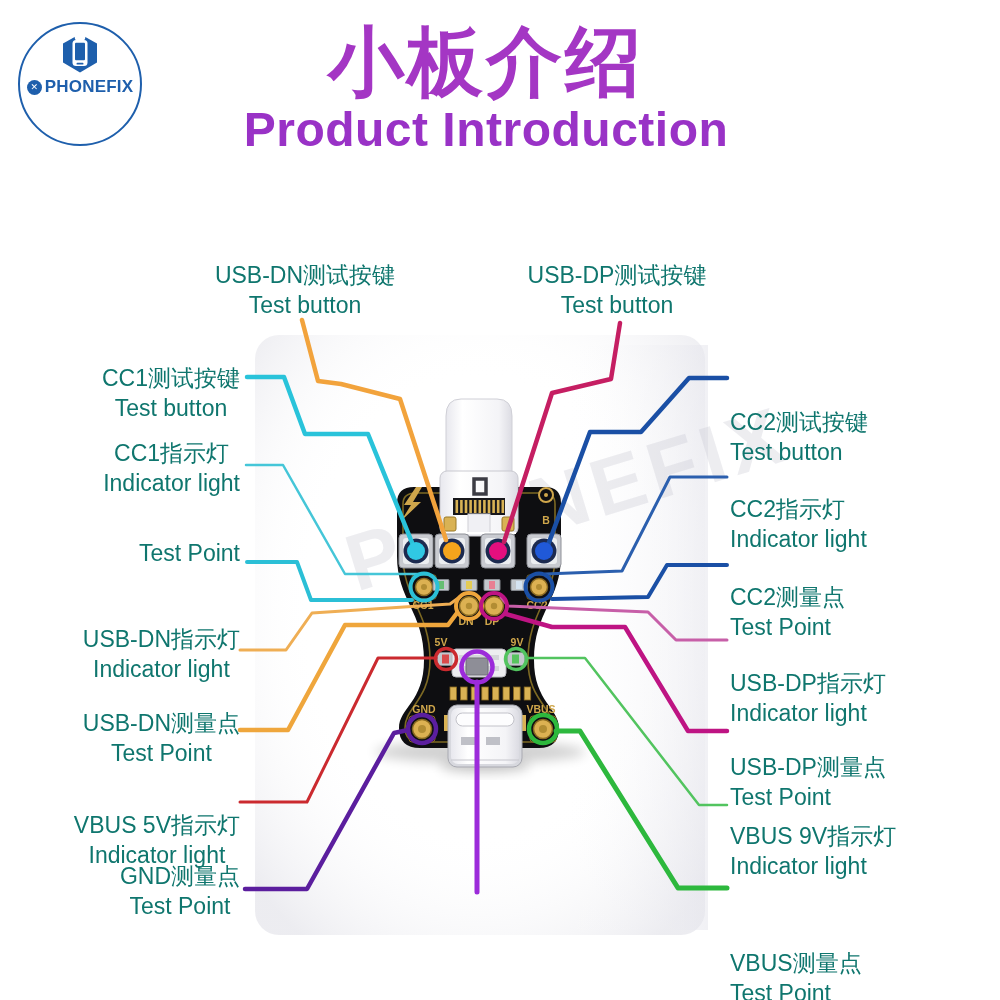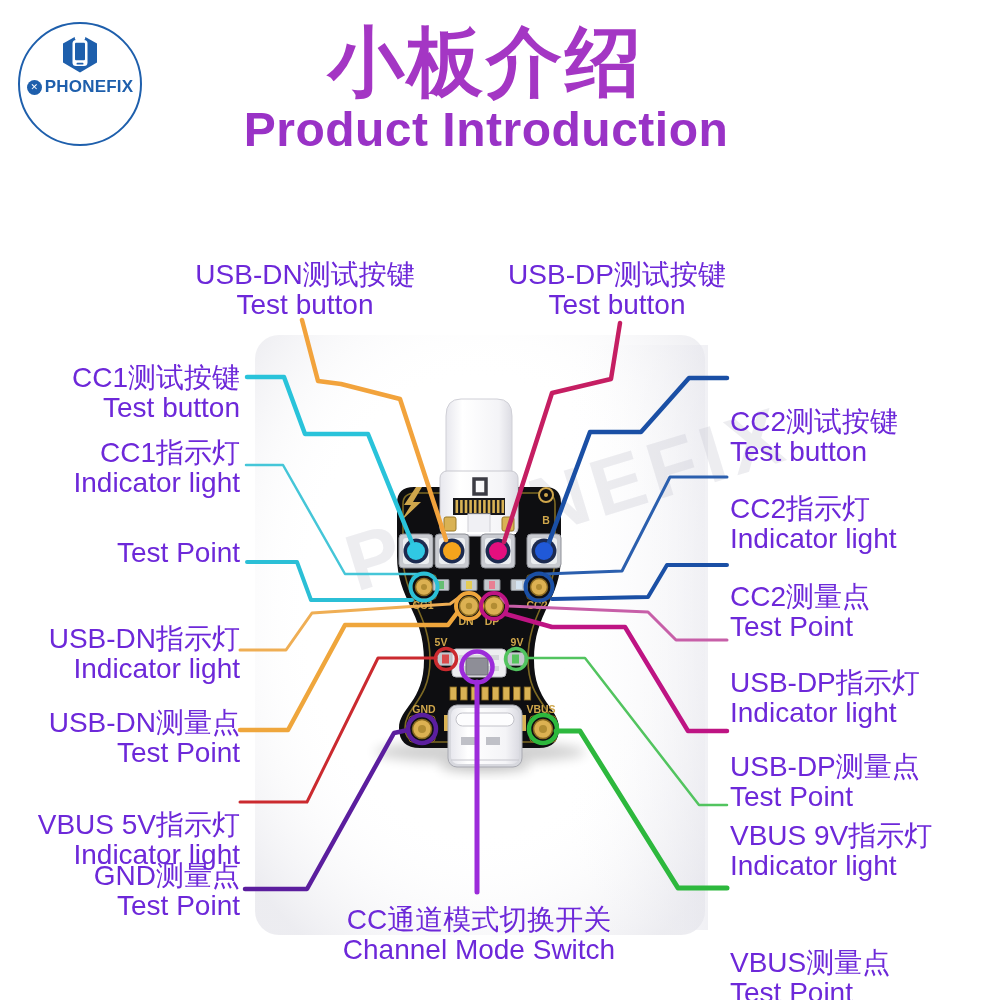--- a/index.html
+++ b/index.html
@@ -15,22 +15,22 @@
         border-radius:50%;background:#1E5FAC;color:#fff;font-size:9px;font-weight:bold;margin-right:3px;}
   .logo-text{color:#1E5FAC;font-size:17px;font-weight:bold;letter-spacing:.2px;}
 
   
   .title-cn{position:absolute;left:-14px;right:14px;top:20px;text-align:center;
         font-size:76px;line-height:84px;font-weight:800;color:#A436C4;letter-spacing:3px;}
   .title-en{position:absolute;left:-14px;right:14px;top:104px;text-align:center;
         font-size:48px;line-height:52px;font-weight:800;color:#9932C6;letter-spacing:.5px;}
 
   
-  .co{position:absolute;color:#6d28d9;font-size:28px;line-height:30px;white-space:nowrap;}
-  .co-l{right:760px;text-align:right;}
+  .co{position:absolute;color:#0f766e;font-size:23px;line-height:30px;white-space:nowrap;}
+  .co-l{right:760px;text-align:center;}
   .co-r{left:730px;text-align:left;margin-top:44px;}
   .co-c{transform:translateX(-50%);text-align:center;}
 
   
   .diagram{position:absolute;left:0;top:0;width:1000px;height:1000px;}
   .ld{fill:none;stroke-linejoin:round;stroke-linecap:round;}
   .w25{stroke-width:2.5}.w30{stroke-width:3}.w40{stroke-width:4}.w45{stroke-width:4.5}.w50{stroke-width:5}
   .silk{fill:#CFA64B;font-weight:bold;font-size:10.5px;text-anchor:middle;
         font-family:"Liberation Sans","DejaVu Sans",sans-serif;}
 </style>
@@ -342,18 +342,14 @@
   </div>
   <div class="co co-r" style="top:777px">
     <div>VBUS 9V指示灯</div>
     <div>Indicator light</div>
   </div>
   <div class="co co-r" style="top:904px">
     <div>VBUS测量点</div>
     <div>Test Point</div>
   </div>
 
-  <div class="co co-c" style="left:479px;top:905px">
-    <div>CC通道模式切换开关</div>
-    <div>Channel Mode Switch</div>
-  </div>
 
 </div>
 
 </body></html>

